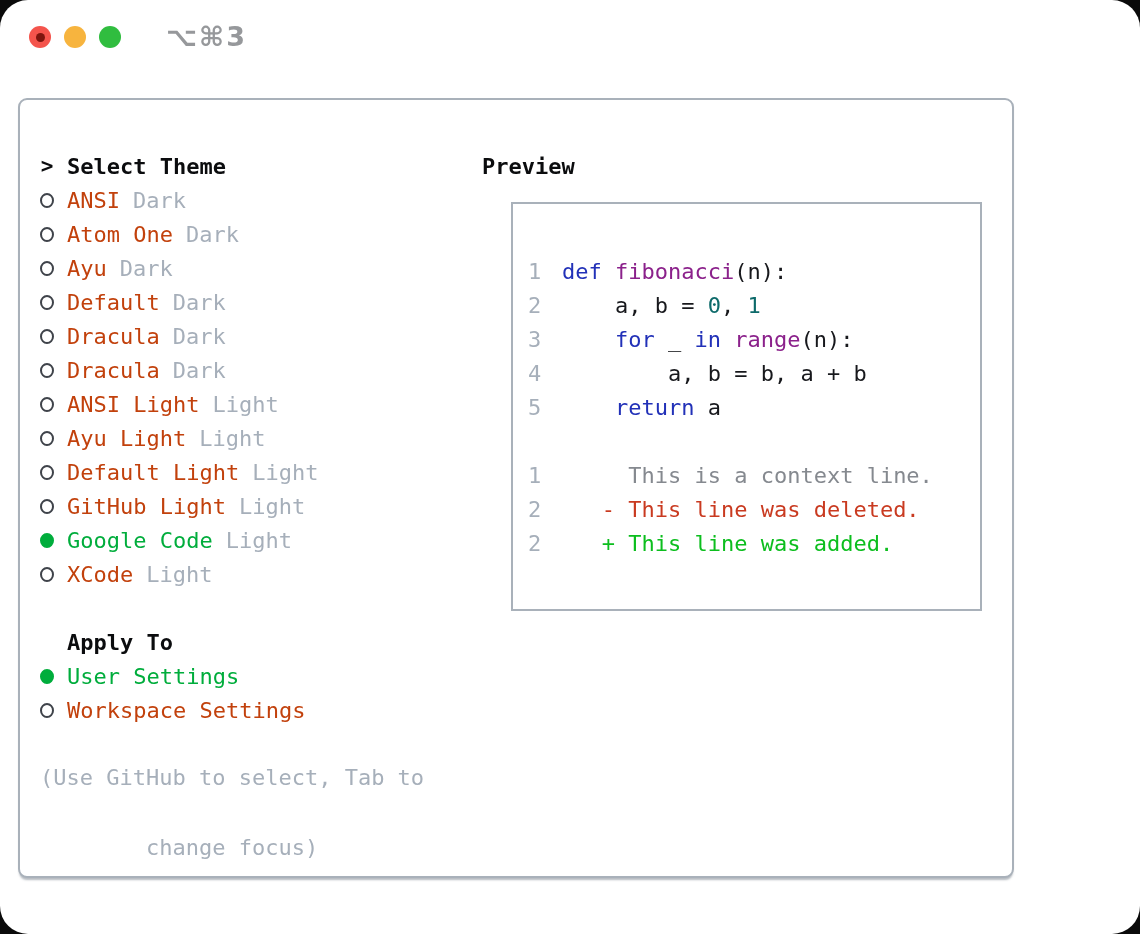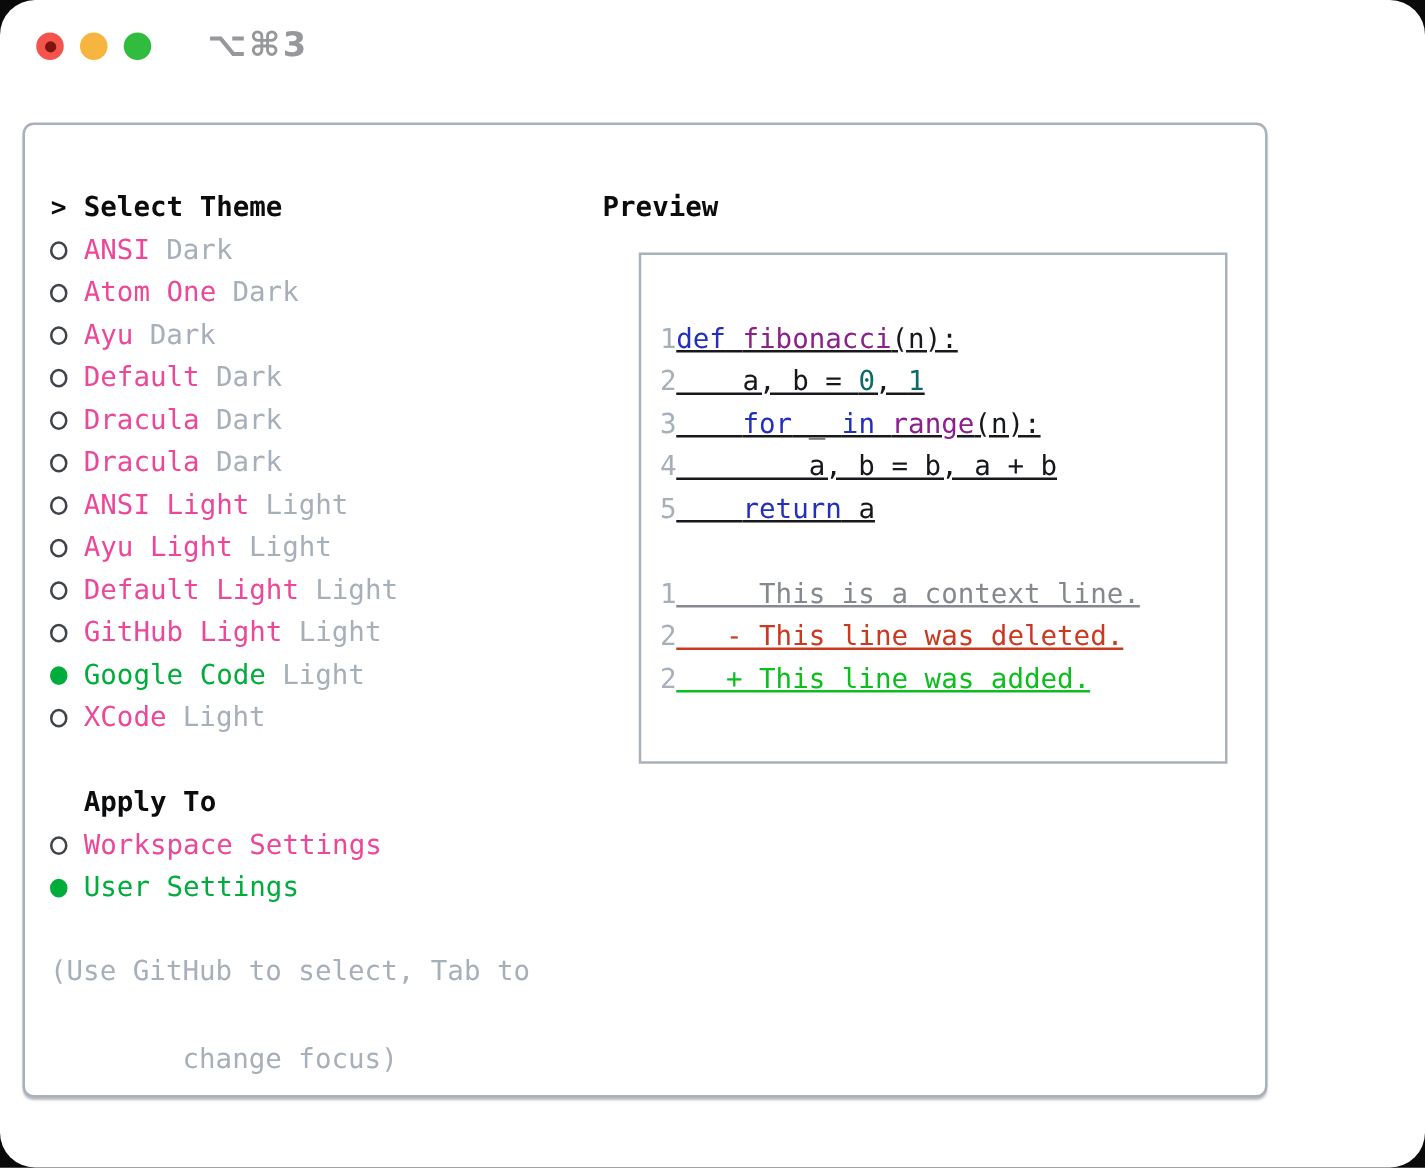--- a/index.html
+++ b/index.html
@@ -24,35 +24,35 @@
       box-shadow:0 3px 2px -1px rgba(110,120,132,.5);}
 
   
   .left-pane{position:absolute;left:20px;top:49px;width:450px;}
   .row{height:34px;display:flex;align-items:center;font-size:22px;white-space:pre;}
   .marker{width:14px;margin-right:13px;display:flex;align-items:center;justify-content:center;flex:0 0 14px;}
   .pointer{font-weight:bold;color:#0b0c0e;font-size:21px;}
   .hdr{font-weight:bold;color:#0b0c0e;}
   .circle{width:11px;height:11px;border:2px solid #3f434a;border-radius:50%;box-sizing:content-box;}
   .selected .circle{background:var(--select_green,#00ad3c);border-color:var(--select_green,#00ad3c);}
-  .t-name{color:#ec4899;}
+  .t-name{color:#c2410c;}
   .selected .t-name{color:var(--select_green,#00ad3c);}
   .t-variant{color:var(--muted_gray,#a6afba);margin-left:13px;}
   .apply-header{margin-top:34px;color:#0b0c0e;align-items:center;}
   .apply-header .hdr{font-weight:bold;}
   .hint{margin-top:33px;color:var(--muted_gray,#a6afba);font-size:22px;line-height:35px;white-space:pre;}
 
   
   .preview-header{position:absolute;left:462px;top:49px;height:34px;display:flex;align-items:center;font-size:22px;}
   .preview-box{position:absolute;left:491px;top:102px;width:471px;height:409px;
       border:2px solid var(--border_gray,#a9b1ba);background:#fff;box-sizing:border-box;
       padding:50px 0 0 15px;overflow:hidden;}
   .cl{height:34px;display:flex;align-items:center;font-size:22px;}
   .ln{width:13px;text-align:right;color:var(--line_number_gray,#a6afba);flex:0 0 13px;}
-  .lc{white-space:pre;color:var(--code_plain,#17181c);text-decoration:underline;}
+  .lc{margin-left:21px;white-space:pre;color:var(--code_plain,#17181c);}
   .blank-line{height:34px;}
   .kw{color:var(--kw_blue,#2231b8);}
   .fn{color:var(--fn_purple,#8b218b);}
   .lit{color:var(--lit_teal,#0d6a6a);}
   .pln{color:var(--code_plain,#17181c);}
   .ctx .lc{color:var(--diff_context_gray,#85898f);text-align:center;}
   .del .lc{color:var(--diff_red,#c93a20);}
   .add .lc{color:var(--diff_green,#0cbe1e);}
 </style>
 </head>
@@ -149,28 +149,28 @@
     <span class="t-variant">Light</span>
   </div>
 </div>
 
       <div class="row apply-header">
         <span class="marker"></span>
         <span class="hdr">Apply To</span>
       </div>
 
       <div id="apply-list">
+  <div class="row theme-item selected">
+    <span class="marker"><span class="circle"></span></span>
+    <span class="t-name">User Settings</span>
+  </div>
+
   <div class="row theme-item">
     <span class="marker"><span class="circle"></span></span>
     <span class="t-name">Workspace Settings</span>
-  </div>
-
-  <div class="row theme-item selected">
-    <span class="marker"><span class="circle"></span></span>
-    <span class="t-name">User Settings</span>
   </div>
 </div>
 
       <div class="hint"><span>(Use GitHub to select, Tab to</span><br>
         <span>change focus)</span></div>
     </div>
 
     <div class="preview-header">
       <span class="hdr">Preview</span>
     </div>

